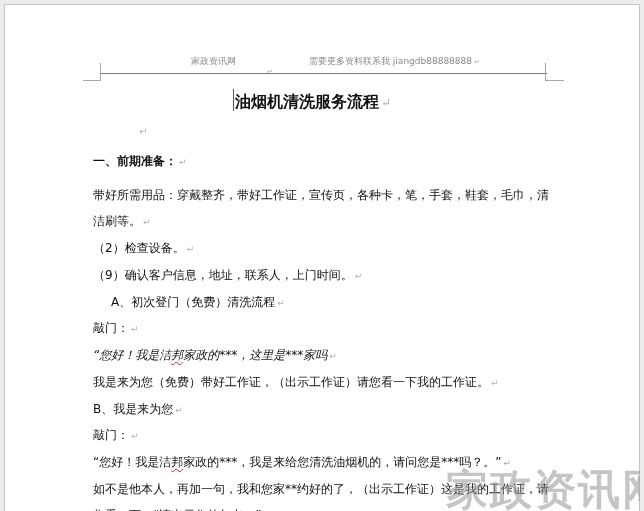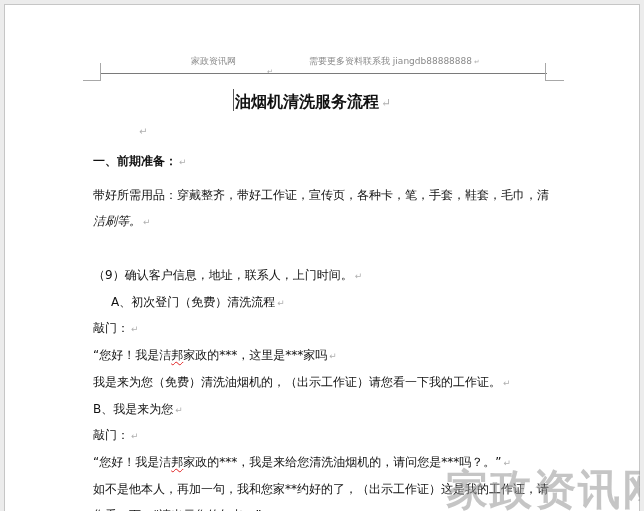--- a/index.html
+++ b/index.html
@@ -133,26 +133,27 @@
   <div class="crop crop-lh"></div>
   <div class="crop crop-rv"></div>
   <div class="crop crop-rh"></div>
 
   <div class="title"><span class="cursor"></span><span>油烟机清洗服务流程</span><span class="pm">↵</span></div>
 
   <span class="empty-line">↵</span>
 
   <div class="line bold" style="top:148px;"><span>一、前期准备：</span><span class="pm">↵</span></div>
   <div class="line" style="top:182px;"><span>带好所需用品：穿戴整齐，带好工作证，宣传页，各种卡，笔，手套，鞋套，毛巾，清</span></div>
-  <div class="line" style="top:208px;font-style:italic;"><span>洁刷等。</span><span class="pm">↵</span></div>
+  <div class="line" style="top:208px;"><span>洁刷等。</span><span class="pm">↵</span></div>
+  <div class="line" style="top:235px;"><span>（2）检查设备。</span><span class="pm">↵</span></div>
   <div class="line" style="top:262px;"><span>（9）确认客户信息，地址，联系人，上门时间。</span><span class="pm">↵</span></div>
   <div class="line" style="top:289px;margin-left:18px;"><span>A、初次登门（免费）清洗流程</span><span class="pm">↵</span></div>
   <div class="line" style="top:315px;"><span>敲门：</span><span class="pm">↵</span></div>
-  <div class="line" style="top:342px;"><span>“您好！我是洁</span><span class="squiggle">邦</span><span>家政的***，这里是***家吗</span><span class="pm">↵</span></div>
-  <div class="line" style="top:369px;"><span>我是来为您（免费）清洗油烟机的，（出示工作证）请您看一下我的工作证。</span><span class="pm">↵</span></div>
+  <div class="line" style="top:342px;font-style:italic;"><span>“您好！我是洁</span><span class="squiggle">邦</span><span>家政的***，这里是***家吗</span><span class="pm">↵</span></div>
+  <div class="line" style="top:369px;"><span>我是来为您（免费）带好工作证，（出示工作证）请您看一下我的工作证。</span><span class="pm">↵</span></div>
   <div class="line" style="top:396px;"><span>B、我是来为您</span><span class="pm">↵</span></div>
   <div class="line" style="top:422px;"><span>敲门：</span><span class="pm">↵</span></div>
   <div class="line" style="top:449px;"><span>“您好！我是洁</span><span class="squiggle">邦</span><span>家政的***，我是来给您清洗油烟机的，请问您是***吗？。”</span><span class="pm">↵</span></div>
   <div class="line" style="top:476px;"><span>如不是他本人，再加一句，我和您家**约好的了，（出示工作证）这是我的工作证，请</span></div>
   <div class="line" style="top:502px;"><span>您看一下：“请出示您的年卡：”</span></div>
 </div>
 
 <div class="watermark">家政资讯网</div>
 <div class="scrollbar"></div>
 

